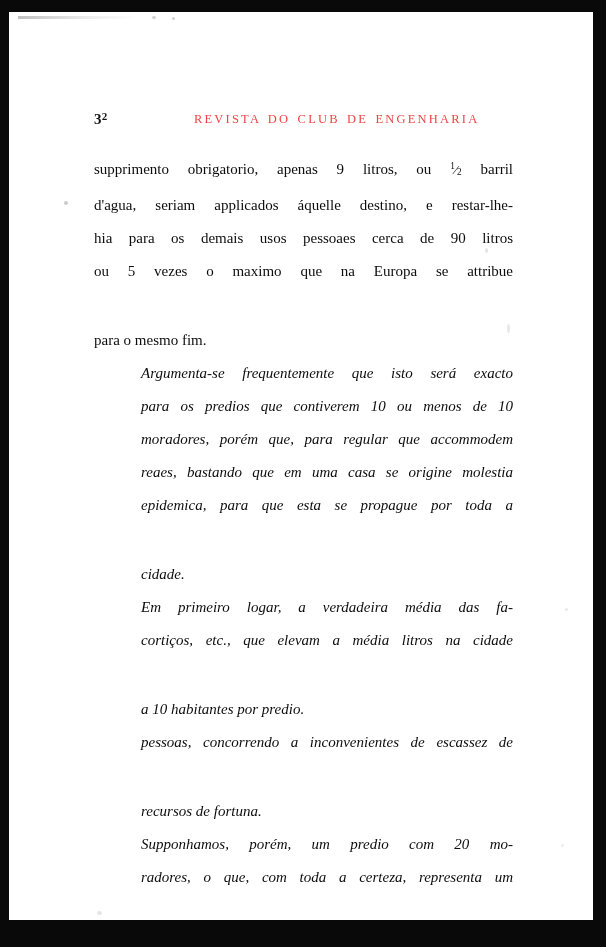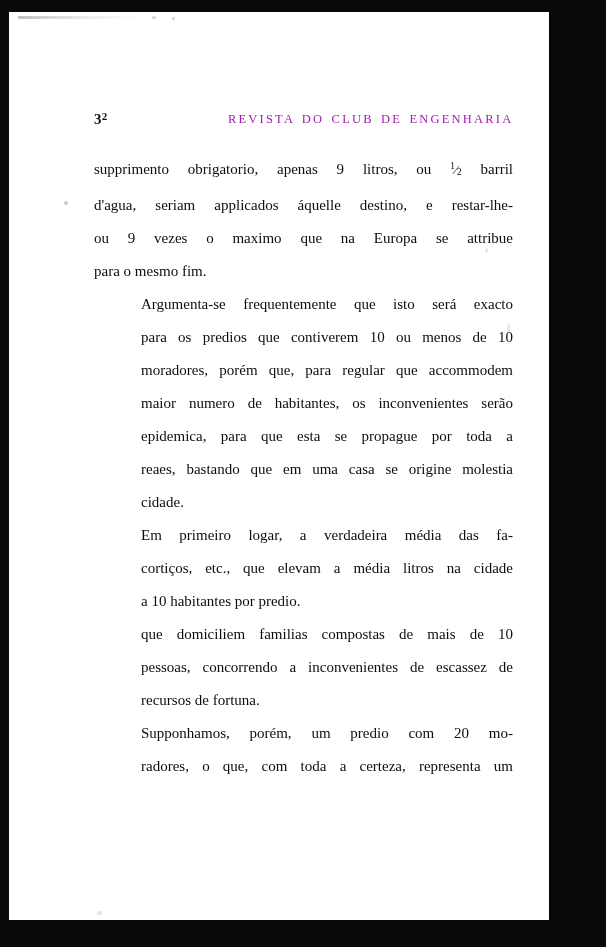--- a/index.html
+++ b/index.html
@@ -20,21 +20,21 @@
     position: absolute;
     inset: 0;
     background: #090909;
   }
 
   
   #page {
     position: absolute;
     left: 9px;
     top: 12px;
-    width: 540px;
+    width: 584px;
     height: 908px;
     background: #ffffff;
     overflow: hidden;
   }
 
   
   .paper-top-smudge {
     position: absolute;
     left: 9px;
     top: 4px;
@@ -78,42 +78,42 @@
     font-size: 11px;
     vertical-align: 0.32em;
   }
   .head-title {
     position: absolute;
     left: 100px;
     top: 4px;
     font-size: 12.5px;
     letter-spacing: 2.2px;
     word-spacing: 2px;
-    color: #a21caf;
+    color: #ef4444;
     white-space: nowrap;
-    margin-left: 34px;
   }
 
   p.body {
     margin: 0;
     font-size: 15px;
     line-height: 33px;
     color: #0d0d0d;
     text-align: justify;
     text-align-last: left;
     -webkit-hyphens: none;
     hyphens: none;
   }
   
   p.body.indent {
     text-indent: 47px;
+    font-style: italic;
   }
 
   
-  .ln { display: block; }
+  .ln { display: block; margin-top: 36px; }
   .ln-j {
     display: block;
     text-align: justify;
     text-align-last: justify;
   }
 
   
   .frac { white-space: nowrap; font-size: 1em; }
   .frac .num { font-size: 0.62em; vertical-align: 0.55em; }
   .frac .sl  { font-size: 0.9em; }
@@ -147,42 +147,41 @@
     <div id="textblock">
 
       <div class="running-head">
         <div class="folio"><span>3</span><span class="raised">2</span></div>
         <div class="head-title">REVISTA DO CLUB DE ENGENHARIA</div>
       </div>
 
       <p class="body">
         <span class="ln-j"><span>supprimento obrigatorio, apenas 9 litros, ou </span><span class="frac"><span class="num">1</span><span class="sl">⁄</span><span class="den">2</span></span><span> barril</span></span>
         <span class="ln-j">d'agua, seriam applicados áquelle destino, e restar-lhe-</span>
-        <span class="ln-j">ou 9 vezes o maximo que na Europa se attribue</span>
+        <span class="ln-j">hia para os demais usos pessoaes cerca de 90 litros</span>
+        <span class="ln-j">ou 5 vezes o maximo que na Europa se attribue</span>
         <span class="ln">para o mesmo fim.</span>
       </p>
 
       <p class="body indent">
         <span class="ln-j" style="text-indent:47px;">Argumenta-se frequentemente que isto será exacto</span>
         <span class="ln-j">para os predios que contiverem 10 ou menos de 10</span>
         <span class="ln-j">moradores, porém que, para regular que accommodem</span>
-        <span class="ln-j">maior numero de habitantes, os inconvenientes serão</span>
+        <span class="ln-j">reaes, bastando que em uma casa se origine molestia</span>
         <span class="ln-j">epidemica, para que esta se propague por toda a</span>
-        <span class="ln-j">reaes, bastando que em uma casa se origine molestia</span>
         <span class="ln">cidade.</span>
       </p>
 
       <p class="body indent">
         <span class="ln-j" style="text-indent:47px;">Em primeiro logar, a verdadeira média das fa-</span>
         <span class="ln-j">cortiços, etc., que elevam a média litros na cidade</span>
         <span class="ln">a 10 habitantes por predio.</span>
       </p>
 
       <p class="body indent">
-        <span class="ln-j">que domiciliem familias compostas de mais de 10</span>
         <span class="ln-j">pessoas, concorrendo a inconvenientes de escassez de</span>
         <span class="ln">recursos de fortuna.</span>
       </p>
 
       <p class="body indent">
         <span class="ln-j" style="text-indent:47px;">Supponhamos, porém, um predio com 20 mo-</span>
         <span class="ln-j">radores, o que, com toda a certeza, representa um</span>
 
       </p>
 

